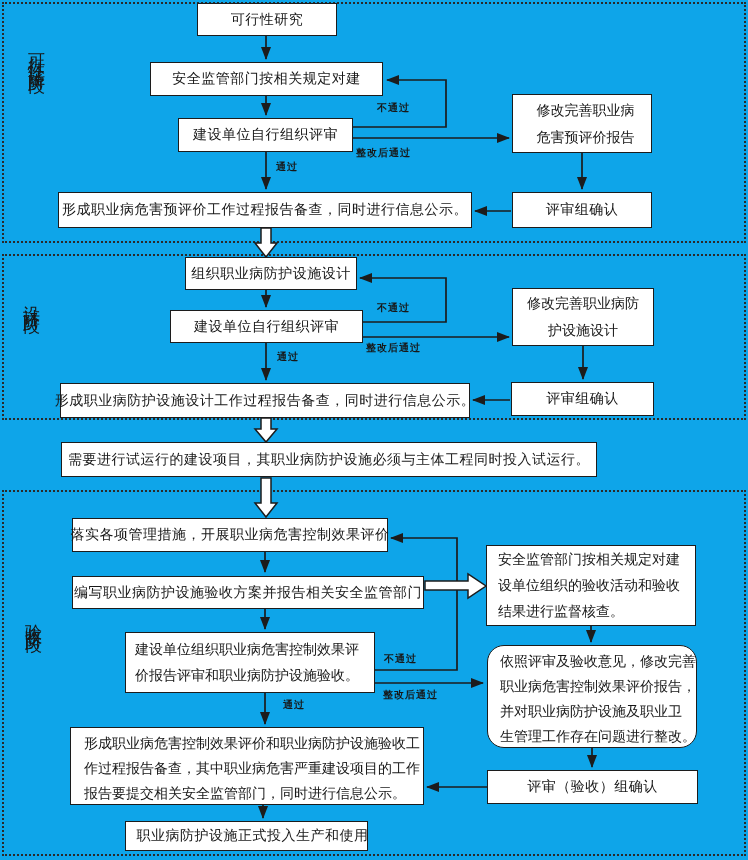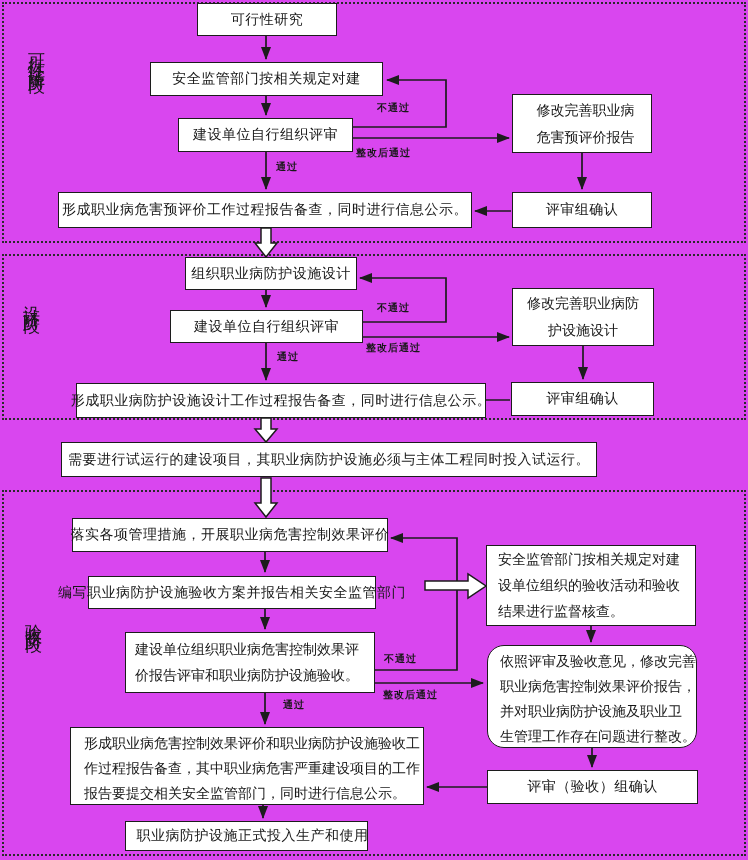--- a/index.html
+++ b/index.html
@@ -1,17 +1,17 @@
 <!DOCTYPE html>
 <html><head>
 <meta charset="utf-8">
 <style>
   html,body{margin:0;padding:0;background:#fff;}
   #canvas{
-    position:relative;width:748px;height:860px;background:#d946ef;overflow:hidden;
+    position:relative;width:748px;height:860px;background:#0ea5e9;overflow:hidden;
     font-family:"Liberation Serif","DejaVu Serif",serif;color:#171717;
   }
   .section{
     position:absolute;border:2px dotted #2a2a2a;box-sizing:border-box;background:transparent;
   }
   .phase-label{
     position:absolute;writing-mode:vertical-lr;text-orientation:upright;
     font-size:17px;letter-spacing:4px;font-weight:500;white-space:nowrap;
   }
   svg.wires{position:absolute;left:0;top:0;pointer-events:none;}
@@ -87,29 +87,29 @@
   <div class="node" style="left:197px;top:3px;width:140px;height:33px;">可行性研究</div>
   <div class="node" style="left:150px;top:62px;width:233px;height:34px;">安全监管部门按相关规定对建</div>
   <div class="node" style="left:178px;top:118px;width:175px;height:34px;">建设单位自行组织评审</div>
   <div class="node" style="left:58px;top:192px;width:414px;height:36px;">形成职业病危害预评价工作过程报告备查，同时进行信息公示。</div>
   <div class="node node-multi-center" style="left:512px;top:94px;width:140px;height:59px;padding-left:7px;">修改完善职业病
 危害预评价报告</div>
   <div class="node" style="left:512px;top:192px;width:140px;height:36px;">评审组确认</div>
 
   <div class="node" style="left:185px;top:257px;width:172px;height:33px;">组织职业病防护设施设计</div>
   <div class="node" style="left:170px;top:310px;width:193px;height:33px;">建设单位自行组织评审</div>
-  <div class="node" style="left:76px;top:383px;width:410px;height:35px;">形成职业病防护设施设计工作过程报告备查，同时进行信息公示。</div>
+  <div class="node" style="left:60px;top:383px;width:410px;height:35px;">形成职业病防护设施设计工作过程报告备查，同时进行信息公示。</div>
   <div class="node node-multi-center" style="left:512px;top:288px;width:142px;height:58px;">修改完善职业病防
 护设施设计</div>
   <div class="node" style="left:511px;top:382px;width:143px;height:34px;">评审组确认</div>
 
   <div class="node" style="left:61px;top:442px;width:536px;height:35px;">需要进行试运行的建设项目，其职业病防护设施必须与主体工程同时投入试运行。</div>
 
   <div class="node" style="left:72px;top:518px;width:316px;height:34px;">落实各项管理措施，开展职业病危害控制效果评价</div>
-  <div class="node" style="left:88px;top:576px;width:288px;height:33px;">编写职业病防护设施验收方案并报告相关安全监管部门</div>
+  <div class="node" style="left:72px;top:576px;width:352px;height:33px;">编写职业病防护设施验收方案并报告相关安全监管部门</div>
   <div class="node node-multi" style="left:125px;top:632px;width:250px;height:61px;padding:4px 0 0 9px;line-height:26px;">建设单位组织职业病危害控制效果评
 价报告评审和职业病防护设施验收。</div>
   <div class="node node-multi" style="left:70px;top:727px;width:354px;height:78px;padding:3px 0 0 13px;line-height:25px;">形成职业病危害控制效果评价和职业病防护设施验收工
 作过程报告备查，其中职业病危害严重建设项目的工作
 报告要提交相关安全监管部门，同时进行信息公示。</div>
   <div class="node" style="left:125px;top:821px;width:243px;height:30px;padding-left:12px;">职业病防护设施正式投入生产和使用</div>
   <div class="node node-multi" style="left:486px;top:545px;width:210px;height:81px;padding:1px 0 0 11px;line-height:26px;">安全监管部门按相关规定对建
 设单位组织的验收活动和验收
 结果进行监督核查。</div>
   <div class="node node-multi" style="left:487px;top:645px;width:210px;height:103px;padding:3px 0 0 12px;line-height:25px;border-radius:17px;">依照评审及验收意见，修改完善

